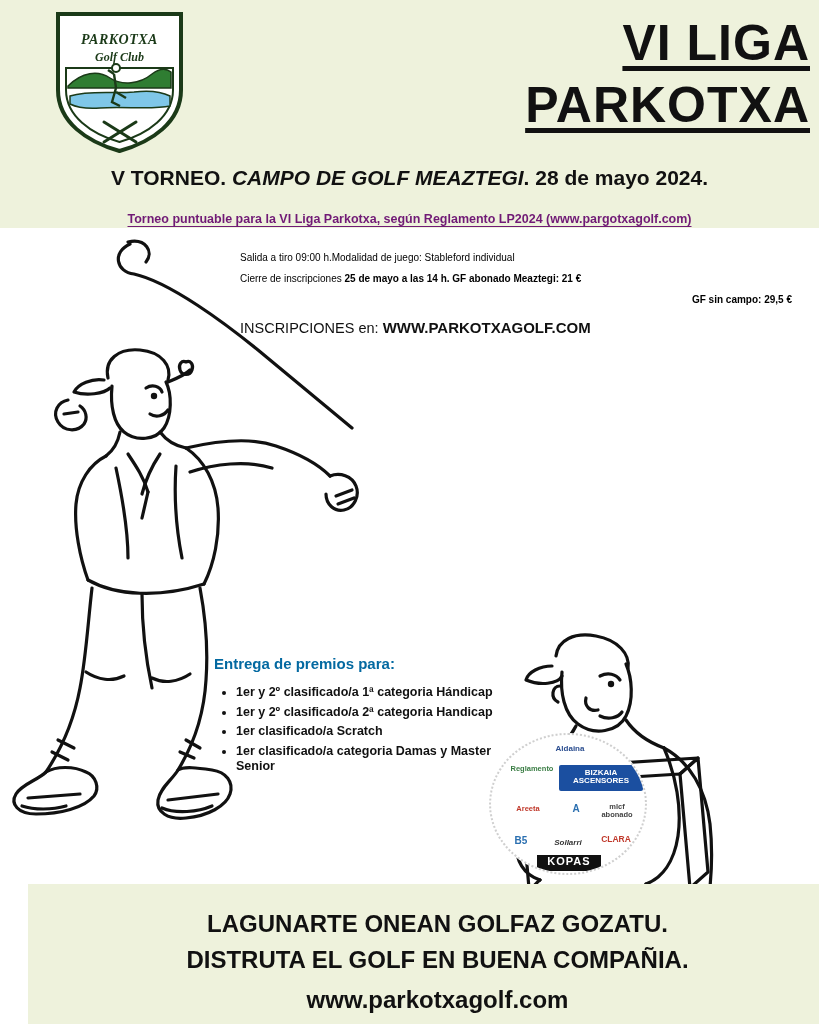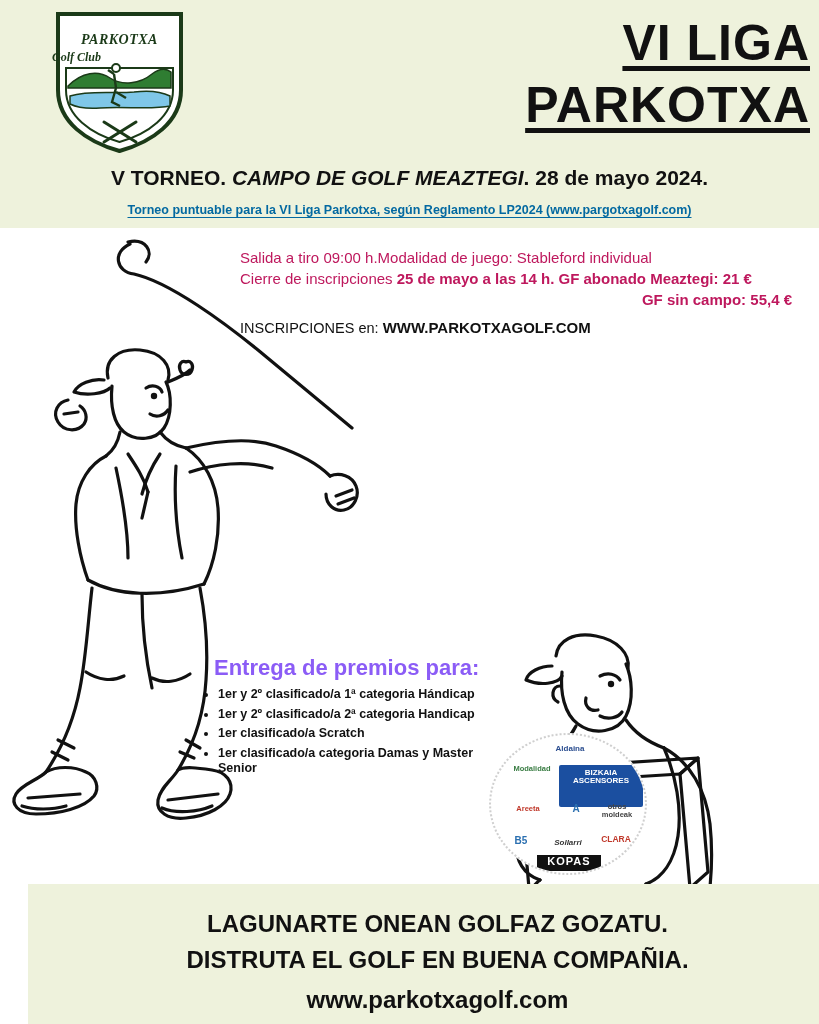--- a/index.html
+++ b/index.html
@@ -31,20 +31,21 @@
   .crest-text-top {
     position: absolute; left: 0; top: 22px; width: 135px;
     text-align: center;
     font-family: "Liberation Serif", serif;
     font-style: italic; font-weight: bold;
     font-size: 14px; color: #1b3a18;
     letter-spacing: 0.5px;
   }
   .crest-text-sub {
     position: absolute; left: 0; top: 40px; width: 135px;
+    text-align: center;
     font-family: "Liberation Serif", serif;
     font-style: italic; font-weight: bold;
     font-size: 12px; color: #1b3a18;
   }
   .title-block {
     position: absolute; left: 200px; top: 12px; width: 610px;
     text-align: right;
   }
   .title-line {
     font-family: "Liberation Sans", sans-serif;
@@ -57,48 +58,48 @@
     text-underline-offset: 6px;
   }
   .subtitle {
     position: absolute; left: 0; top: 166px; width: 819px;
     text-align: center;
     font-size: 21px; font-weight: bold; color: #111111;
     text-underline-offset: 4px;
   }
   .subtitle .ital { font-style: italic; }
   .subnote {
-    position: absolute; left: 0; top: 203px; width: 819px;
-    text-align: center;
-    font-size: 12.5px; font-weight: bold; color: #0369a1;
+    position: absolute; left: 0; top: 212px; width: 819px;
+    text-align: center;
+    font-size: 12.5px; font-weight: bold; color: #701a75;
     text-decoration: underline;
     text-underline-offset: 3px;
   }
 
   
   .info {
     position: absolute; left: 240px; top: 247px; width: 560px;
   }
-  .info-row { font-size: 15px; color: #be185d; line-height: 21px; }
+  .info-row { font-size: 10px; color: #000000; line-height: 21px; }
   .info-row b { font-weight: bold; }
   .info-right { text-align: right; padding-right: 8px; }
   .info-insc {
     margin-top: 9px;
     font-size: 14.5px; color: #111;
   }
   .info-insc b { font-size: 15px; }
 
   
   .prizes {
     position: absolute; left: 214px; top: 655px; width: 290px;
   }
   .prizes-title {
-    font-size: 22px; font-weight: bold; color: #8b5cf6; margin-bottom: 6px;
-  }
-  .prizes ul { list-style: disc; margin-left: 4px; }
+    font-size: 15px; font-weight: bold; color: #0369a1; margin-bottom: 13px;
+  }
+  .prizes ul { list-style: disc; margin-left: 22px; }
   .prizes li {
     font-size: 12.5px; font-weight: bold; color: #111;
     line-height: 15.5px; margin-bottom: 4px;
   }
 
   
   .sponsors {
     position: absolute; left: 489px; top: 733px;
     width: 158px; height: 142px;
     border-radius: 50%;
@@ -107,21 +108,21 @@
     overflow: hidden;
   }
   .sp {
     position: absolute;
     font-size: 6px; font-weight: bold; text-align: center;
     line-height: 8px;
   }
   .sp-aldaina { left: 44px; top: 10px; width: 70px; color: #2a4d8f; font-size: 8px; }
   .sp-golfcities { left: 14px; top: 30px; width: 54px; color: #3a7d44; font-size: 7.5px; }
   .sp-bizkaia {
-    left: 68px; top: 30px; width: 84px; height: 42px;
+    left: 68px; top: 30px; width: 84px; height: 26px;
     background: #1b4fa0; color: #ffffff; font-size: 8px;
     border-radius: 2px; padding-top: 4px;
   }
   .sp-areeta { left: 8px; top: 70px; width: 58px; color: #c0392b; font-size: 7.5px; }
   .sp-a { left: 72px; top: 70px; width: 26px; color: #2a6fb0; font-size: 10px; }
   .sp-mlcf { left: 102px; top: 68px; width: 48px; color: #444; font-size: 7.5px; }
   .sp-b5 { left: 14px; top: 102px; width: 32px; color: #2a6fb0; font-size: 10px; }
   .sp-sollarri { left: 52px; top: 104px; width: 50px; color: #333; font-size: 8px; font-style: italic; }
   .sp-clara { left: 100px; top: 100px; width: 50px; color: #c0392b; font-size: 8.5px; }
   .sp-kopas {
@@ -308,44 +309,44 @@
       <path d="M528,672 C556,686 596,690 640,682 C660,678 682,670 690,660"></path>
       <path d="M702,706 C686,714 664,718 644,714"></path>
     </g>
   </svg>
 
   <div class="info">
     <div class="info-row">Salida a tiro 09:00 h.Modalidad de juego: Stableford individual</div>
     <div class="info-row">
       <span>Cierre de inscripciones </span><b>25 de mayo a las 14 h.</b><b>  GF abonado Meaztegi: 21 €</b>
     </div>
-    <div class="info-row info-right"><b>GF sin campo: 55,4 €</b></div>
+    <div class="info-row info-right"><b>GF sin campo: 29,5 €</b></div>
     <div class="info-insc">
       <span>INSCRIPCIONES en:</span>
       <b>WWW.PARKOTXAGOLF.COM</b>
     </div>
   </div>
 
   <div class="prizes">
     <div class="prizes-title">Entrega de premios para:</div>
     <ul>
       <li>1er y 2º clasificado/a  1ª categoria Hándicap</li>
       <li>1er y 2º clasificado/a  2ª categoria Handicap</li>
       <li>1er clasificado/a Scratch</li>
       <li>1er clasificado/a categoria Damas y Master Senior</li>
     </ul>
   </div>
 
   <div class="sponsors">
     <div class="sp sp-aldaina">Aldaina</div>
-    <div class="sp sp-golfcities">Modalidad</div>
+    <div class="sp sp-golfcities">Reglamento</div>
     <div class="sp sp-bizkaia">BIZKAIA ASCENSORES</div>
     <div class="sp sp-areeta">Areeta</div>
     <div class="sp sp-a">A</div>
-    <div class="sp sp-mlcf">otros moldeak</div>
+    <div class="sp sp-mlcf">mlcf abonado</div>
     <div class="sp sp-b5">B5</div>
     <div class="sp sp-sollarri">Sollarri</div>
     <div class="sp sp-clara">CLARA</div>
     <div class="sp sp-kopas">KOPAS</div>
   </div>
 
   <div class="footer">
     <div class="footer-l1">LAGUNARTE ONEAN GOLFAZ GOZATU.</div>
     <div class="footer-l2">DISTRUTA EL GOLF EN BUENA COMPAÑIA.</div>
     <div class="footer-l3">www.parkotxagolf.com</div>

